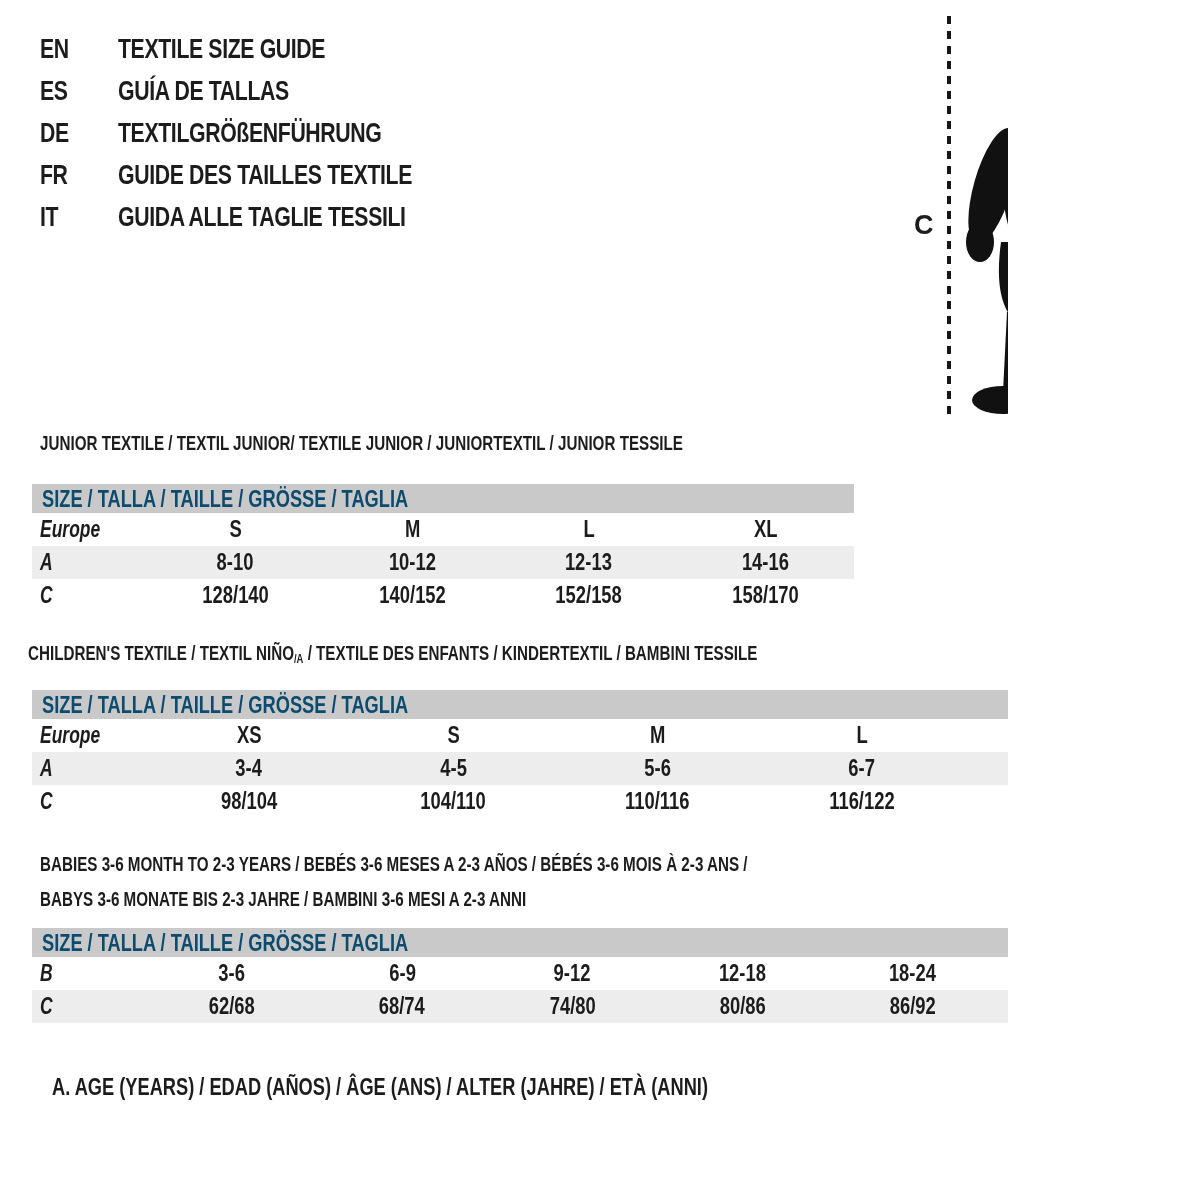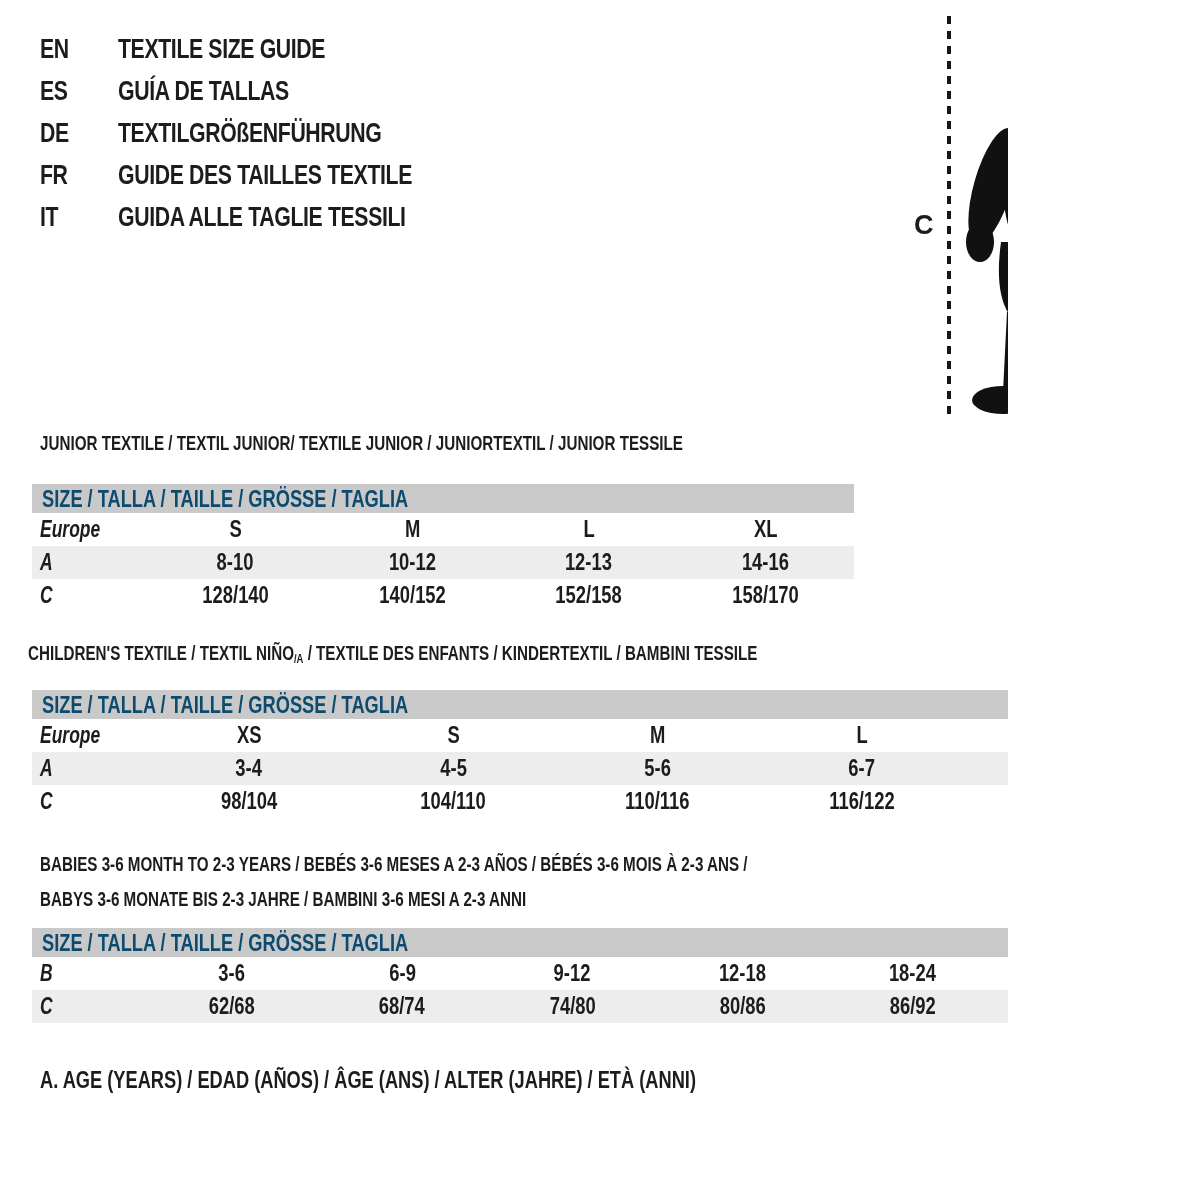--- a/index.html
+++ b/index.html
@@ -41,21 +41,21 @@
   #junior-title   { left:40px; top:429px; }
   #junior-table   { left:32px; top:484px; width:822px; }
   #children-title { left:28px; top:639px; }
   #children-table { left:32px; top:690px; width:1136px; }
   #babies-title   { left:40px; top:846px; }
   #babies-title .tl { height:35px; display:flex; align-items:center; }
   #babies-table   { left:32px; top:928px; width:1136px; }
 
   
   .legend { position:absolute; left:40px; top:1066px; font-size:24px; }
-  .legend-line { height:35px; display:flex; align-items:flex-start; white-space:nowrap; }
+  .legend-line { height:35px; display:flex; align-items:flex-end; white-space:nowrap;margin-left:12px; }
 </style>
 </head>
 <body>
 
 <div id="canvas">
 
   <div class="lang-list">
     <div class="lang-row">
       <span class="lang-code"><span class="cx">EN</span></span>
       <span class="cx">TEXTILE SIZE GUIDE</span>

